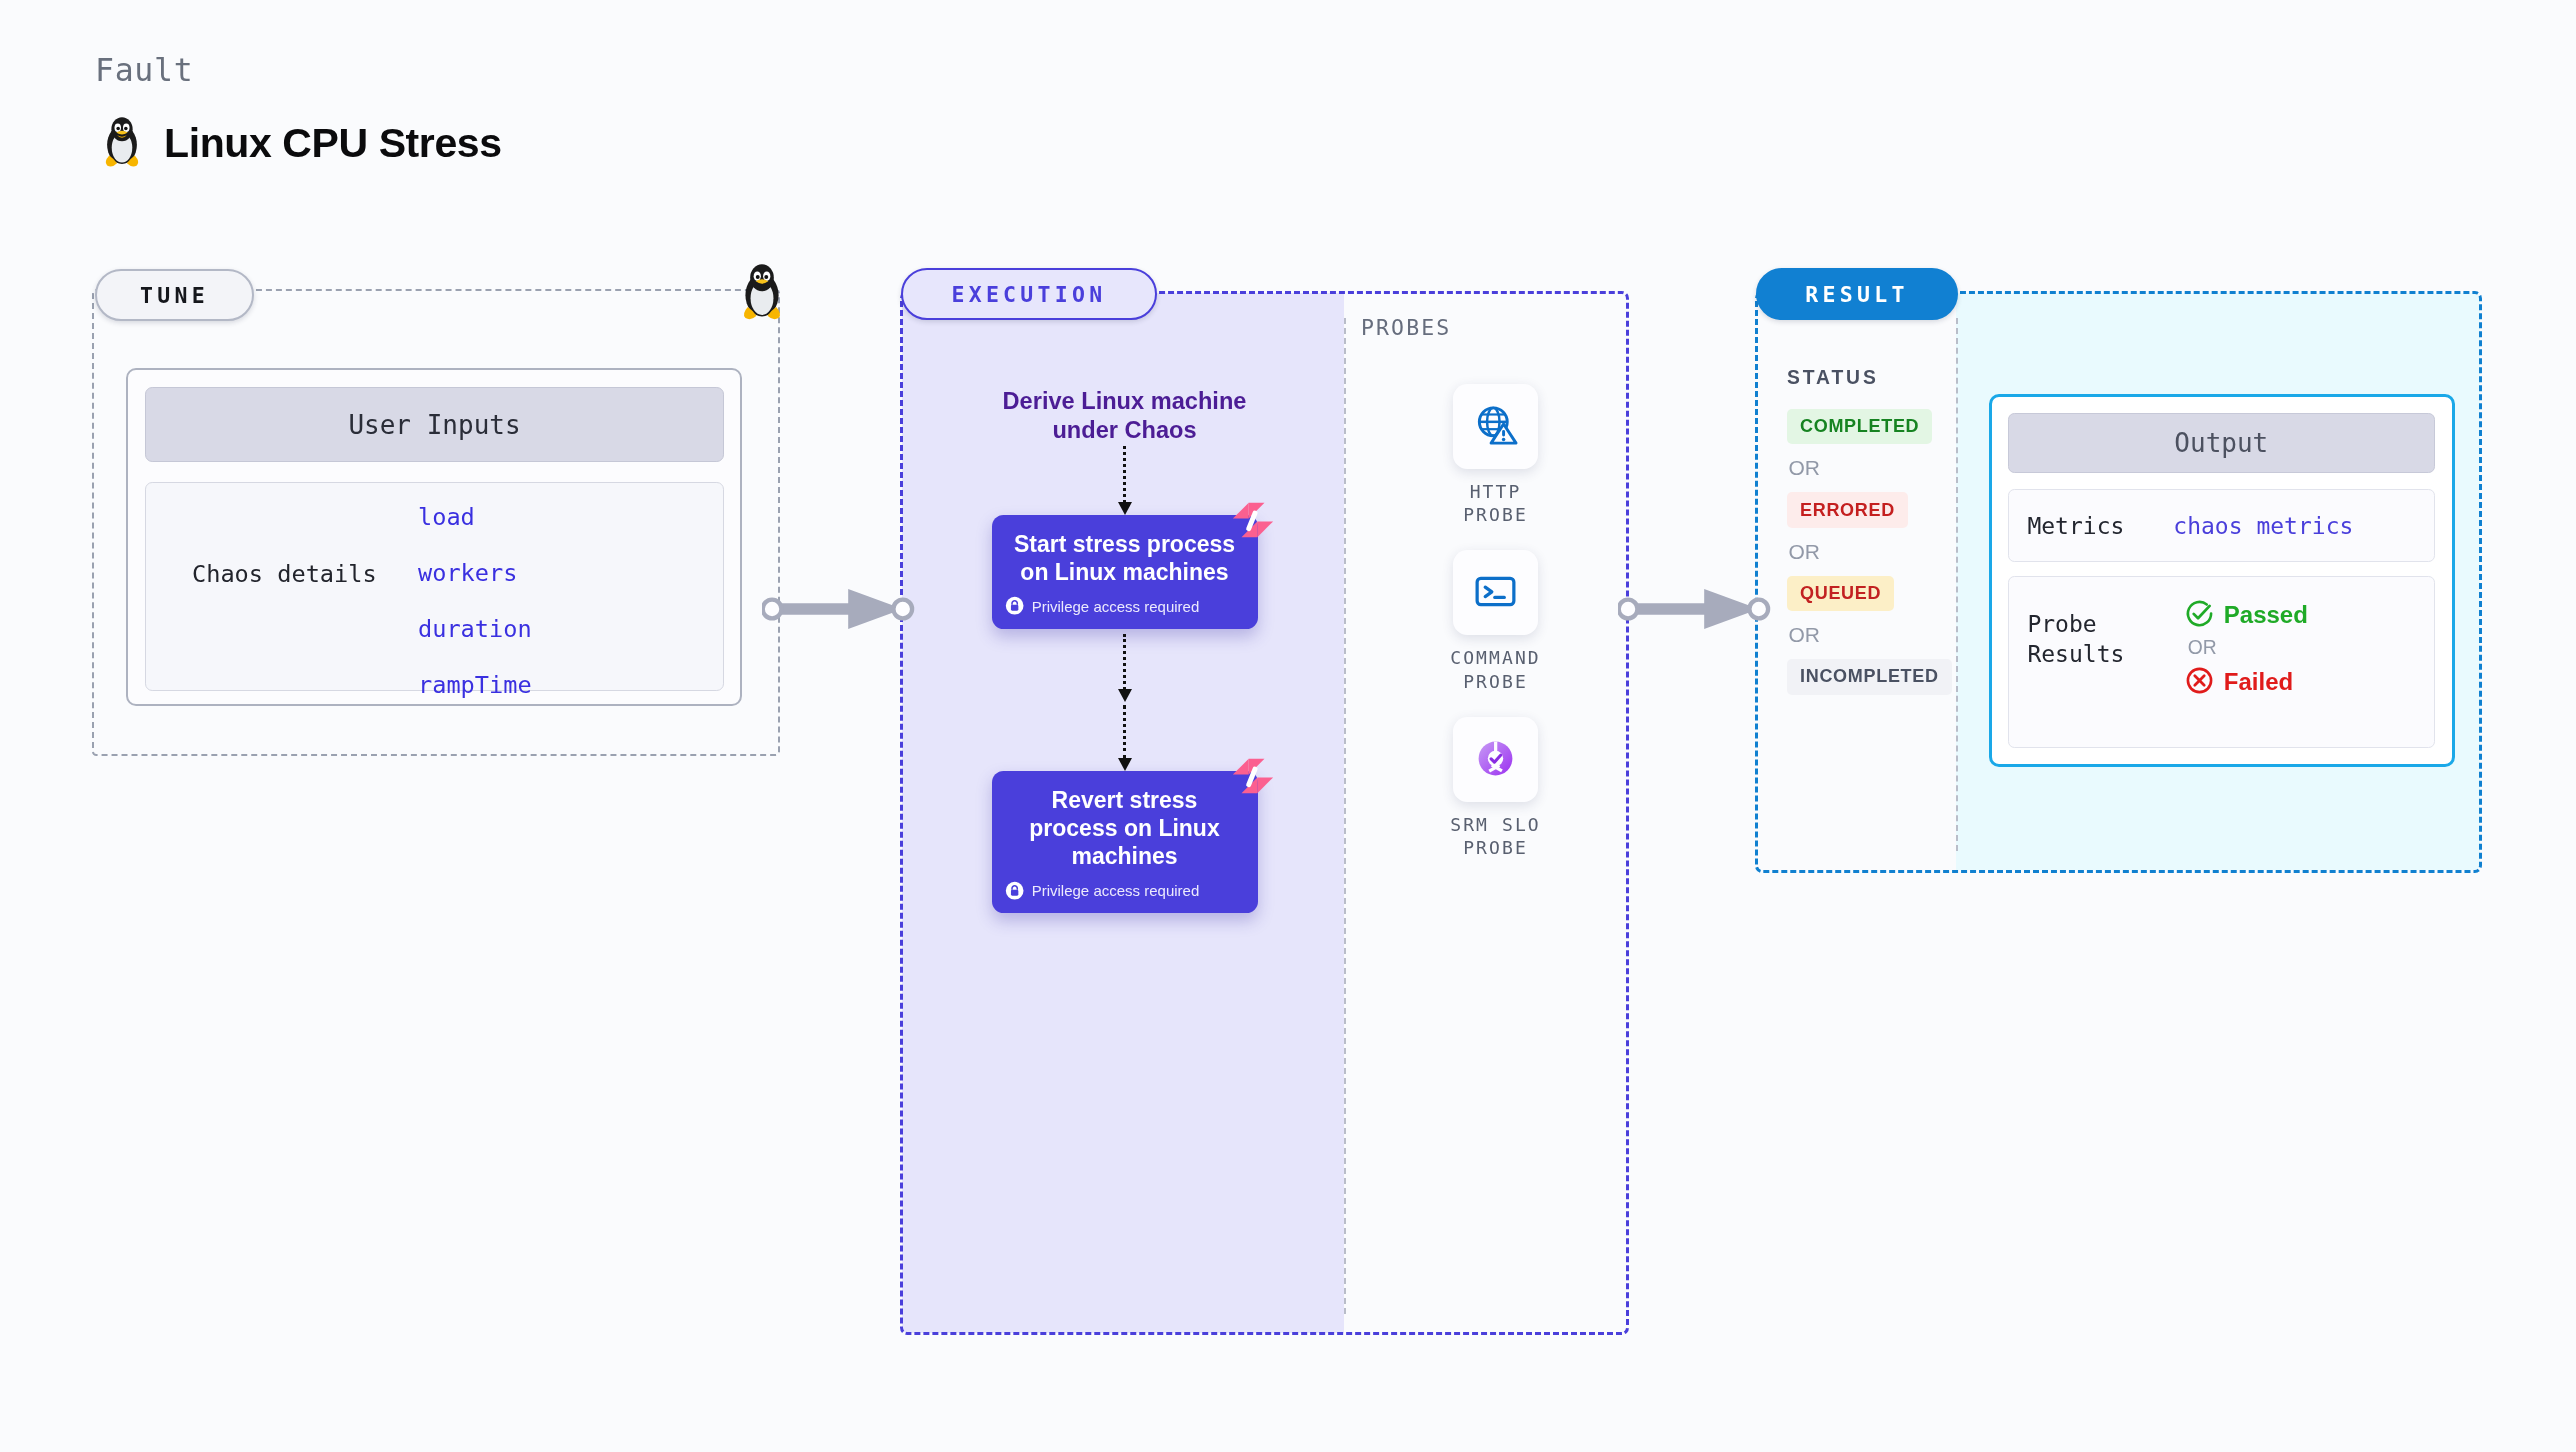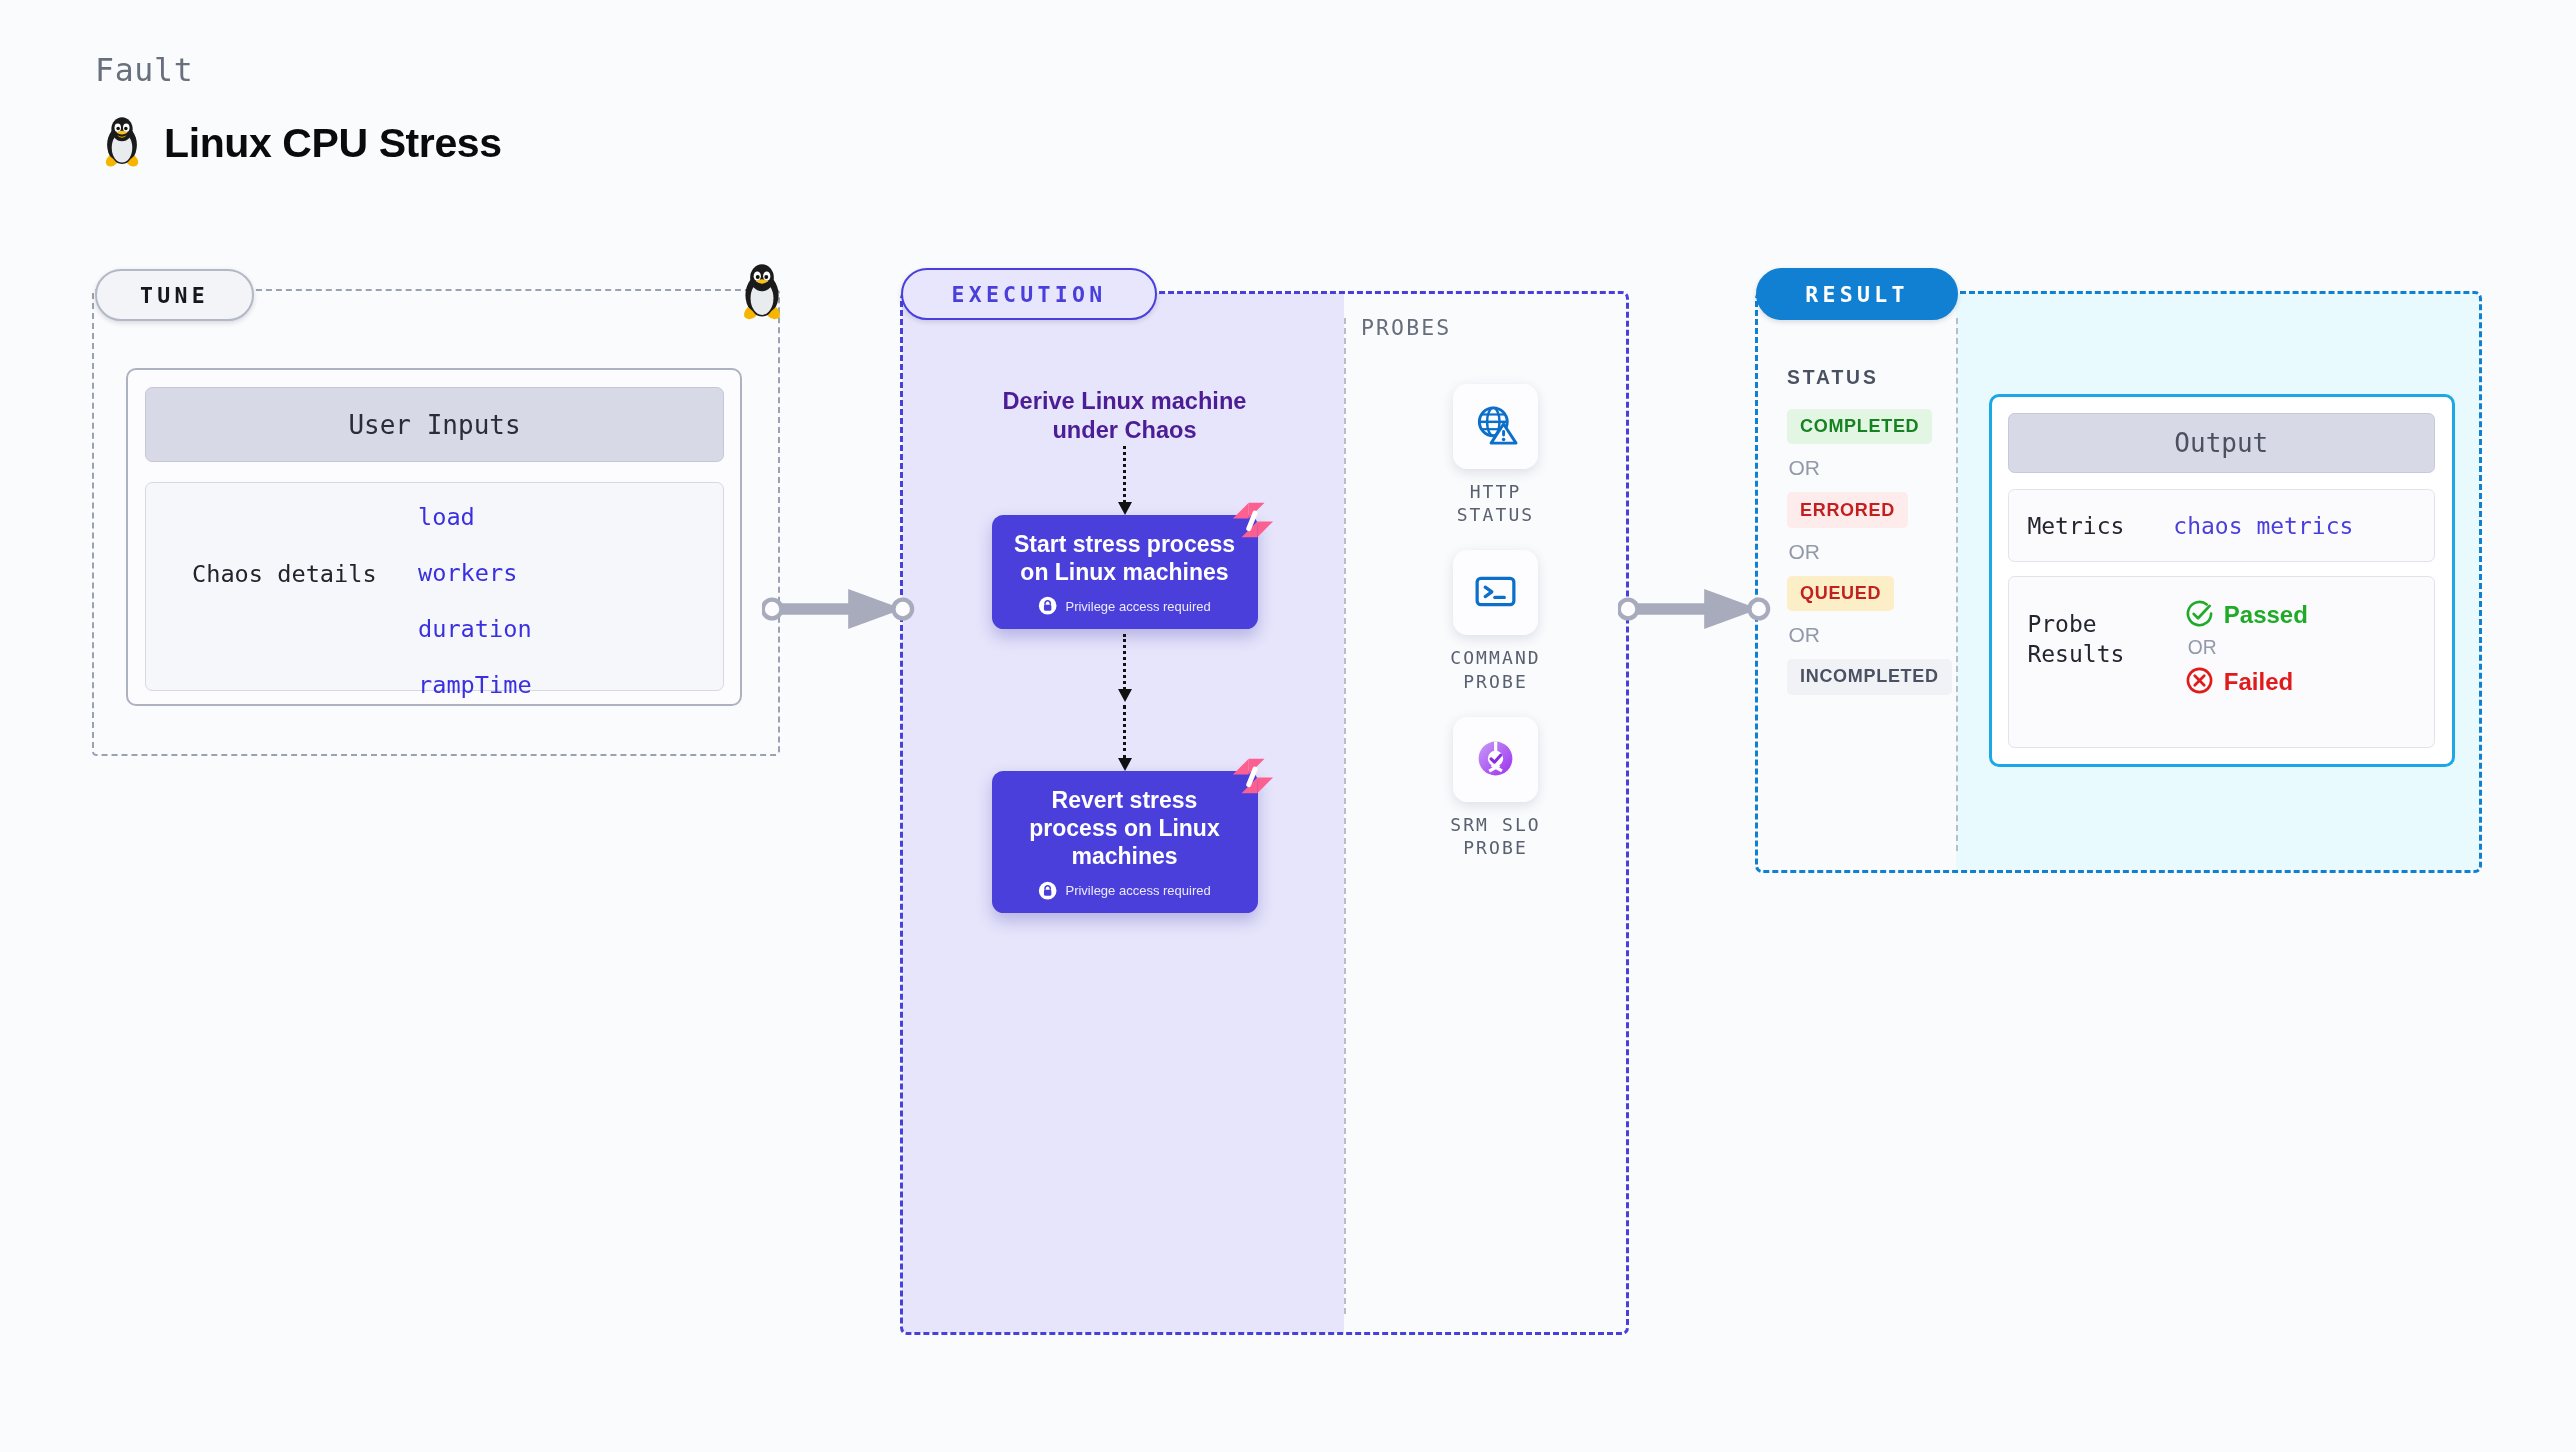--- a/index.html
+++ b/index.html
@@ -106,22 +106,22 @@
     border-top:13px solid #111;
   }
   .action-box{
     position:relative;width:266px;margin:0 auto;
     background:#4a3fdb;border-radius:11.5px;color:#fff;
     padding:15.8px 13px 13px;box-sizing:border-box;
     box-shadow:0 7.2px 15.8px rgba(60,50,170,.28);
   }
   .action-box .title{font-size:23px;font-weight:bold;line-height:1.22;}
   .action-box .priv{
-    margin-top:10px;display:flex;align-items:center;justify-content:center;gap:7.9px;
-    font-size:13px;color:#eceafd;
+    margin-top:10px;display:flex;align-items:center;justify-content:flex-start;gap:7.9px;
+    font-size:15px;color:#eceafd;
   }
   .lock-icon{width:19.3px;height:19.3px;flex:0 0 auto;}
   .harness-logo{position:absolute;right:-18.6px;top:-18px;width:46px;height:46px;}
   .clock-icon{width:47px;height:47px;display:block;margin:0 auto;}
 
   
   #probes-col{position:absolute;left:1431px;top:384px;width:129px;text-align:center;z-index:5;}
   .probe-item{margin-bottom:24px;}
   .probe-tile{
     width:85px;height:85px;margin:0 auto;background:#fdfdff;border-radius:14.3px;
@@ -350,21 +350,21 @@
           <ellipse cx="29" cy="27" rx="8.5" ry="19" fill="none" stroke="#0c6fc9" stroke-width="3.4"></ellipse>
           <line x1="10" y1="27" x2="48" y2="27" stroke="#0c6fc9" stroke-width="3.4"></line>
           <line x1="13" y1="17" x2="45" y2="17" stroke="#0c6fc9" stroke-width="3"></line>
           <line x1="13" y1="37" x2="45" y2="37" stroke="#0c6fc9" stroke-width="3"></line>
           <path d="M43 30 L60 56 L26 56 Z" fill="#fdfdff" stroke="#0c6fc9" stroke-width="4" stroke-linejoin="round"></path>
           <rect x="41" y="38" width="4" height="9" rx="2" fill="#0c6fc9"></rect>
           <circle cx="43" cy="51" r="2.4" fill="#0c6fc9"></circle>
         </svg>
       </span>
     </div>
-    <div class="probe-name">HTTP STATUS</div>
+    <div class="probe-name">HTTP PROBE</div>
   </div>
 
   <div class="probe-item">
     <div class="probe-tile">
       <span>
         <svg width="47" height="47" viewBox="0 0 64 64" xmlns="http://www.w3.org/2000/svg">
           <rect x="7" y="14" width="50" height="36" rx="5" fill="none" stroke="#0c6fc9" stroke-width="4.4"></rect>
           <path d="M18 26 L27 32.5 L18 39" fill="none" stroke="#0c6fc9" stroke-width="4.4" stroke-linecap="round" stroke-linejoin="round"></path>
           <line x1="31" y1="40" x2="44" y2="40" stroke="#0c6fc9" stroke-width="4.4" stroke-linecap="round"></line>
         </svg>

